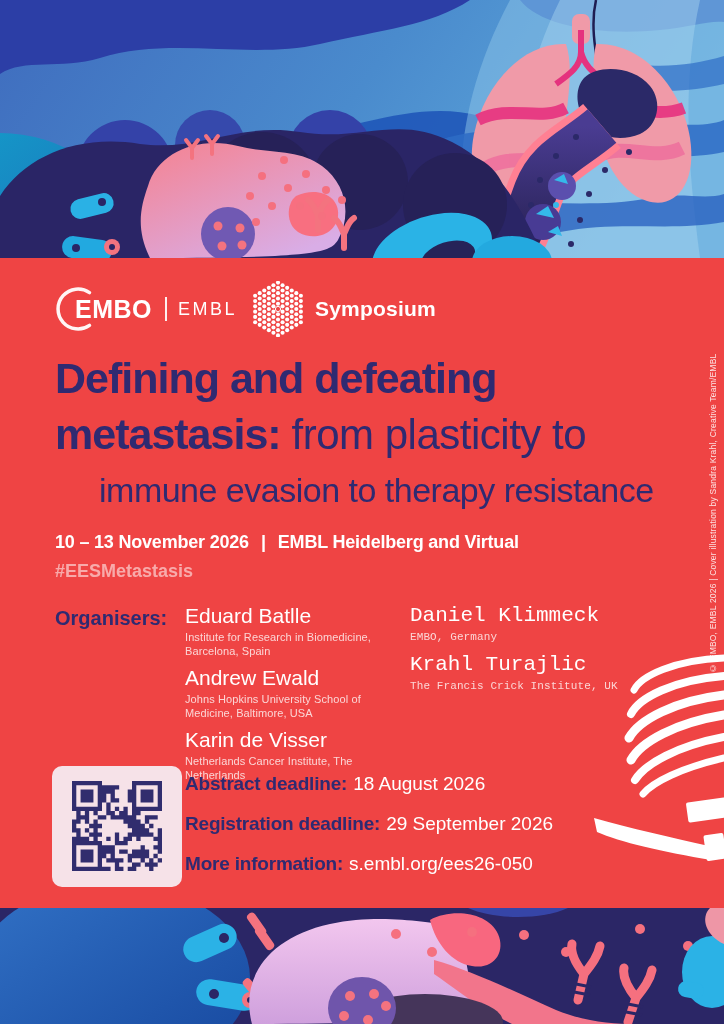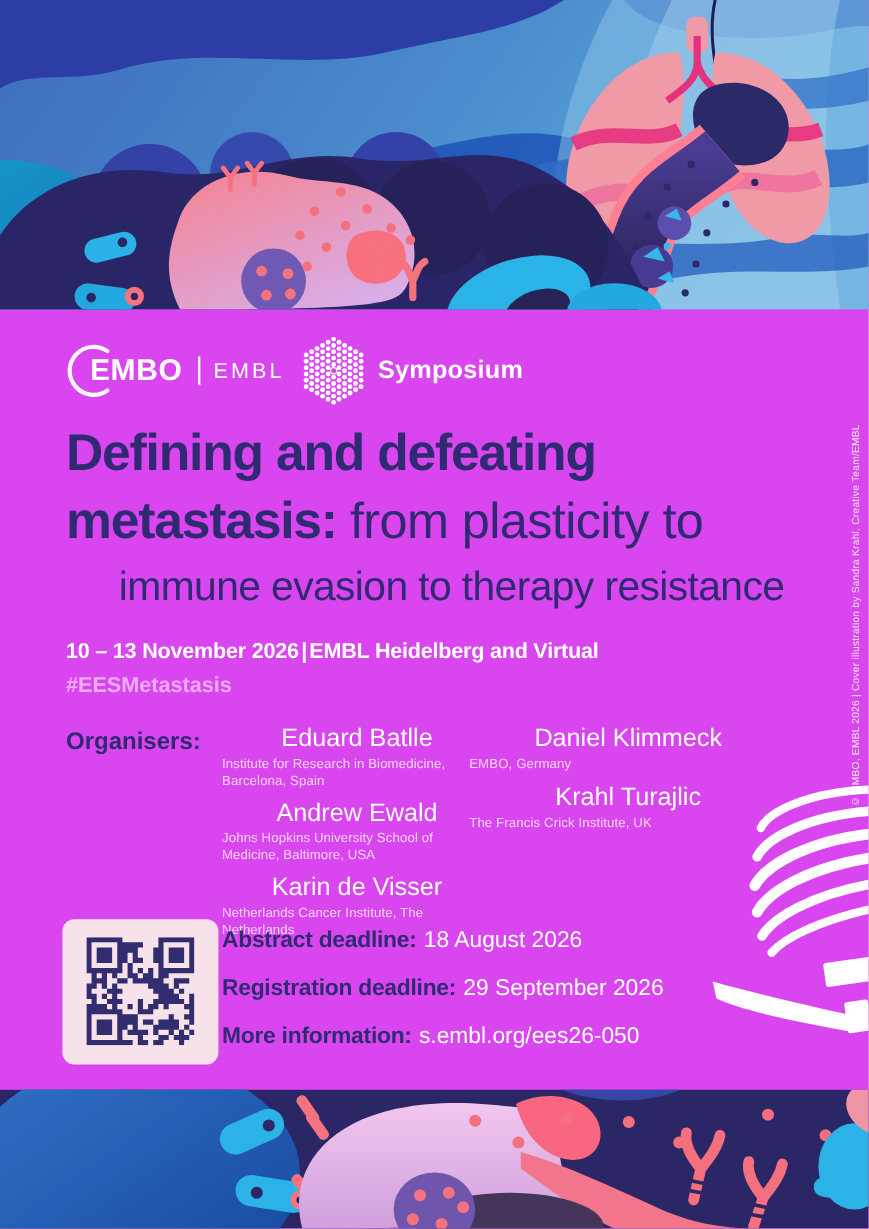--- a/index.html
+++ b/index.html
@@ -1,16 +1,16 @@
 <!DOCTYPE html>
 <html><head>
 <meta charset="utf-8">
 <style>
   html,body{margin:0;padding:0;background:#e8e8e8;}
-  .poster{position:relative;width:724px;height:1024px;background:#d946ef;overflow:hidden;
+  .poster{position:relative;width:724px;height:1024px;background:#ef4444;overflow:hidden;
           font-family:"Liberation Sans",sans-serif;}
   svg{display:block}
   .illus{position:absolute;left:0;}
   #topIll{top:0}
   #botIll{bottom:0}
 
   
   .logo-row{position:absolute;left:55px;top:284px;display:flex;align-items:center;height:50px;color:#fff;}
   .embo-wrap{position:relative;padding-left:20px;height:50px;display:flex;align-items:center;}
   .embo-arc{position:absolute;left:0;top:2px;}
@@ -21,29 +21,29 @@
   .symposium{font-size:21px;font-weight:bold;letter-spacing:.2px;}
 
   
   .title{position:absolute;left:55px;top:350px;width:630px;color:#2f2a71;}
   .t-b{font-weight:bold;font-size:43px;line-height:56px;letter-spacing:-1px;}
   .t-r{font-weight:normal;font-size:42px;letter-spacing:-.5px;}
   .t-line3{font-weight:normal;font-size:34px;line-height:46px;letter-spacing:-.5px;margin-top:4px;margin-left:44px;}
 
   
   .event-line{position:absolute;left:55px;top:532px;color:#fff;font-size:18px;font-weight:bold;
-              display:flex;gap:2px;letter-spacing:-.2px;align-items:flex-end;}
+              display:flex;gap:12px;letter-spacing:-.2px;align-items:flex-end;}
   .hashtag{position:absolute;left:55px;top:561px;color:rgba(255,255,255,.55);font-size:18px;font-weight:bold;}
 
   
   .org-label{position:absolute;left:55px;top:607px;color:#2f2a71;font-size:20px;font-weight:bold;}
   .org-col{position:absolute;top:604px;}
   .org-col1{left:185px;width:225px;}
-  .org-col2{left:391px;width:265px;}
-  .org-name{color:#fff;font-size:21px;line-height:24px;font-weight:400;margin-top:8px;text-align:center;}
+  .org-col2{left:410px;width:265px;font-family:Liberation Mono, monospace;}
+  .org-name{color:#fff;font-size:21px;line-height:24px;font-weight:400;margin-top:8px;}
   .org-col .person:first-child .org-name{margin-top:0;}
   .org-aff{color:rgba(255,255,255,.78);font-size:11px;line-height:13.5px;margin-top:3px;letter-spacing:.1px;}
 
   
   .qr-card{position:absolute;left:52px;top:766px;width:130px;height:121px;background:#f6e2e8;border-radius:10px;}
   .qr-card svg{position:absolute;left:20px;top:15px;}
 
   
   .deadlines{position:absolute;left:185px;top:772px;font-size:19px;}
   .dl-row{margin-bottom:17px;line-height:23px;}

